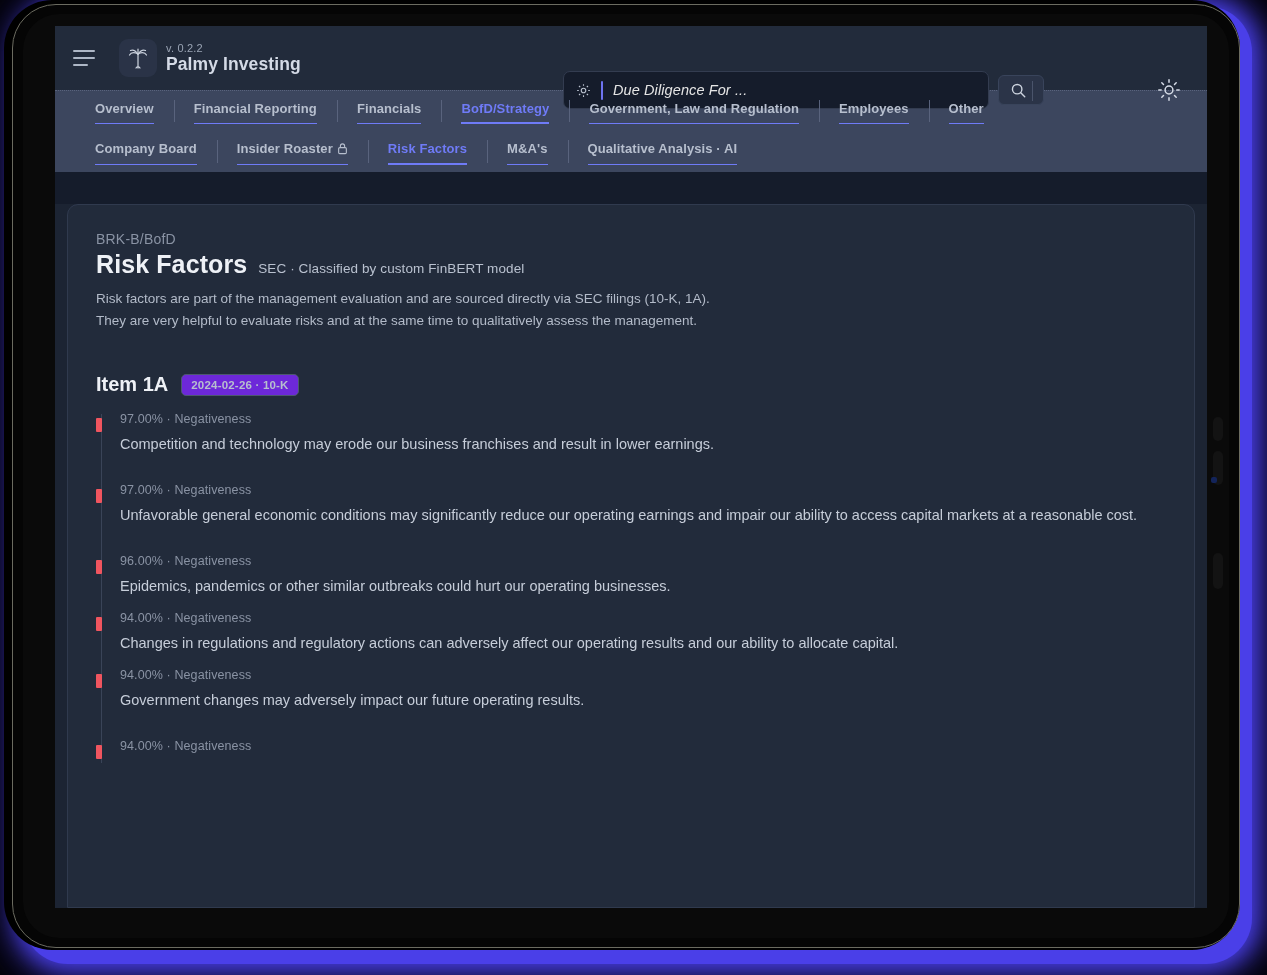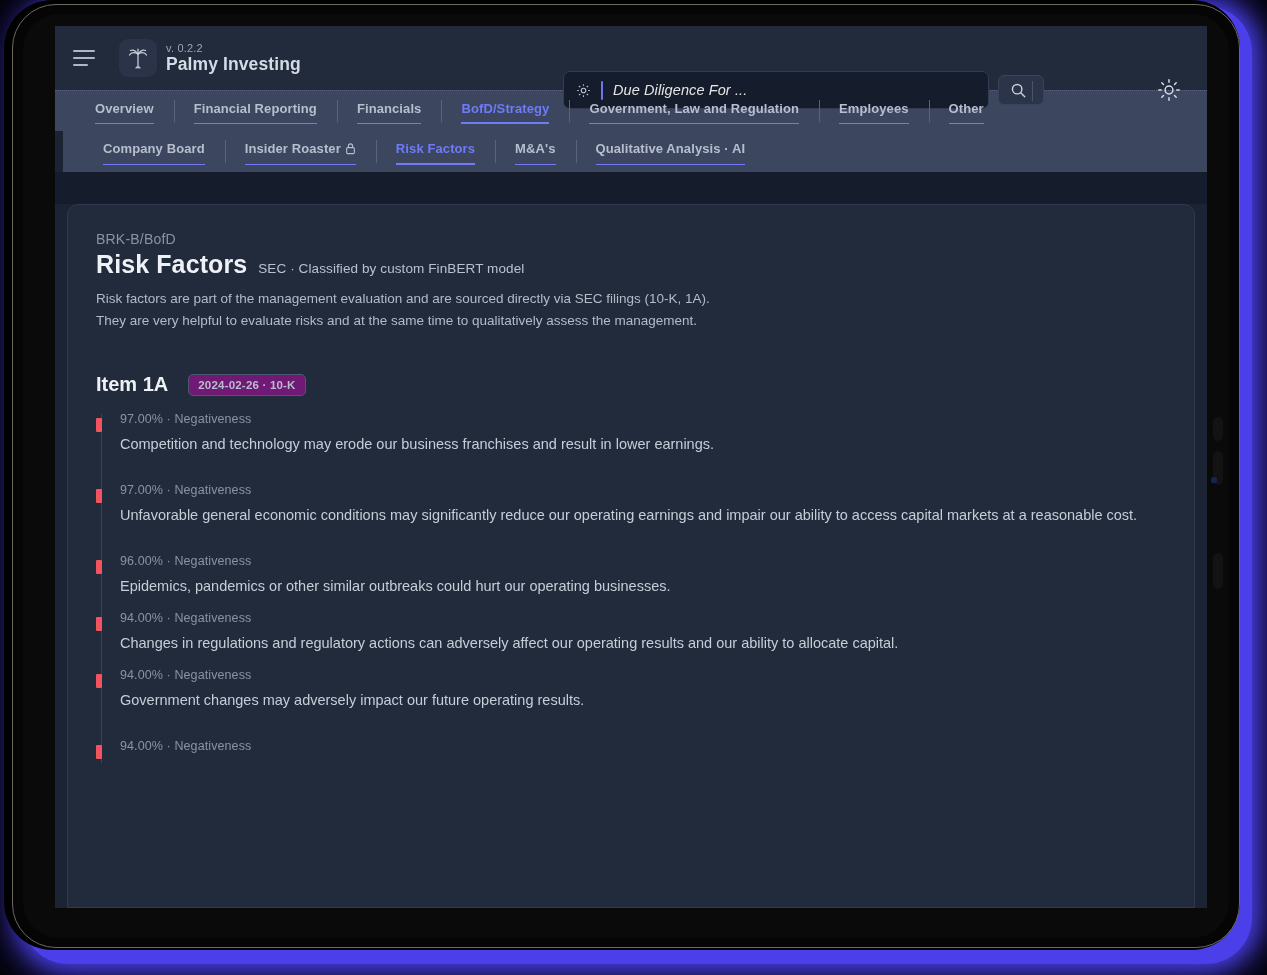--- a/index.html
+++ b/index.html
@@ -148,21 +148,21 @@
   }
 
   
   #nav-primary, #nav-secondary {
     background: #3c465e;
     display: flex; align-items: flex-end;
     padding: 0 0 0 20px;
     gap: 0;
   }
   #nav-primary { height: 41px; border-top: 1px dotted #59637d; }
-  #nav-secondary { height: 41px; margin-left: 8px; }
+  #nav-secondary { height: 41px; }
 
   .nav-cell {
     position: relative;
     display: flex; align-items: center; justify-content: center;
     height: 100%;
     padding: 0 20px 0 20px;
     cursor: pointer;
   }
   .nav-cell + .nav-cell:before {
     content: ""; position: absolute; left: 0; top: 9px; bottom: 9px;
@@ -197,27 +197,27 @@
 
   #breadcrumb { font-size: 14px; color: #8a93a4; letter-spacing: .2px; margin-bottom: 3px; }
 
   #page-heading-row { display: flex; align-items: baseline; gap: 11px; }
   #page-title { font-size: 25px; font-weight: 700; color: #eef1f6; letter-spacing: .1px; }
   #page-subtitle { font-size: 13.5px; color: #b9c1cf; letter-spacing: .1px; }
 
   .intro-line { font-size: 13.5px; color: #b3bbc9; line-height: 21.5px; }
   #intro-block { margin-top: 9px; }
 
-  #section-row { display: flex; align-items: center; gap: 20px; margin-top: 42px; }
+  #section-row { display: flex; align-items: center; gap: 13px; margin-top: 42px; }
   #section-title { font-size: 20px; font-weight: 700; color: #eef1f6; }
   #section-badge {
     font-size: 11.5px; color: #b7bfce; font-weight: 700;
     border: 1px solid #4d5870; border-radius: 5px;
     padding: 4px 9px; letter-spacing: .2px;
-    background: #701a75;
+    background: #6d28d9;
   }
 
   #risk-list { margin-top: 16px; position: relative; padding-left: 24px; }
   #risk-list:before {
     content:""; position:absolute; left: 5px; top: 2px; bottom: -10px;
     width: 1px; background: #3a4458;
   }
   .risk-item { position: relative; margin-bottom: 26px; }
   .risk-marker {
     position: absolute; left: -24px; top: 6px;

